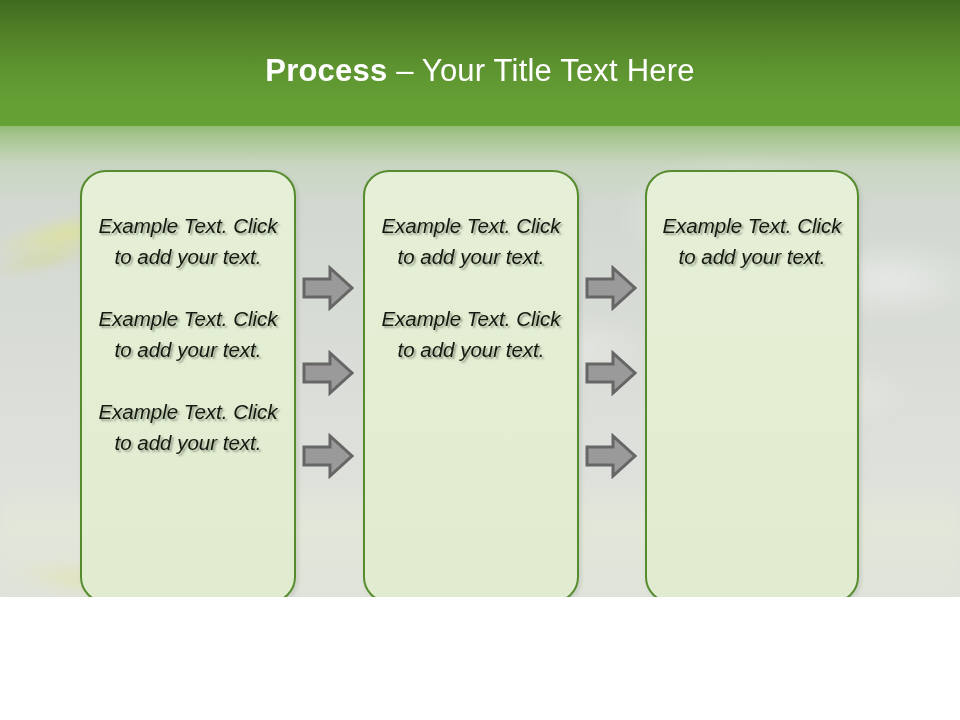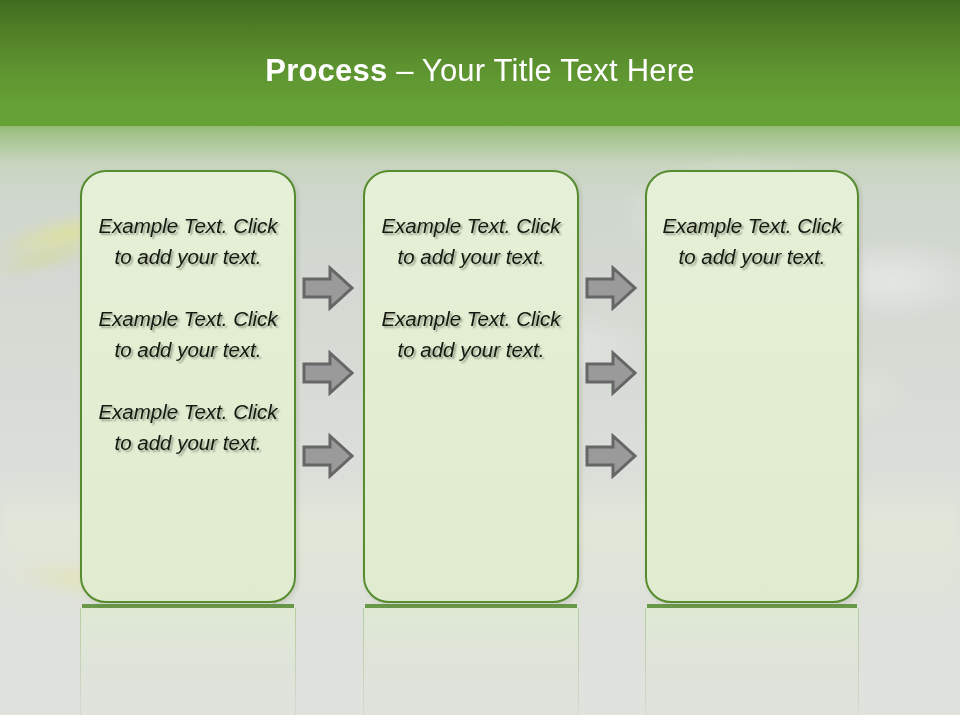--- a/index.html
+++ b/index.html
@@ -7,21 +7,21 @@
     padding: 0;
     width: 960px;
     height: 720px;
     overflow: hidden;
     font-family: "Liberation Sans", sans-serif;
   }
 
   #slide {
     position: relative;
     width: 960px;
-    height: 715px;
+    height: 597px;
     overflow: hidden;
     background: #d3d9d0;
   }
 
   
   .bg-base {
     position: absolute;
     inset: 0;
     background:
       linear-gradient(to bottom,

